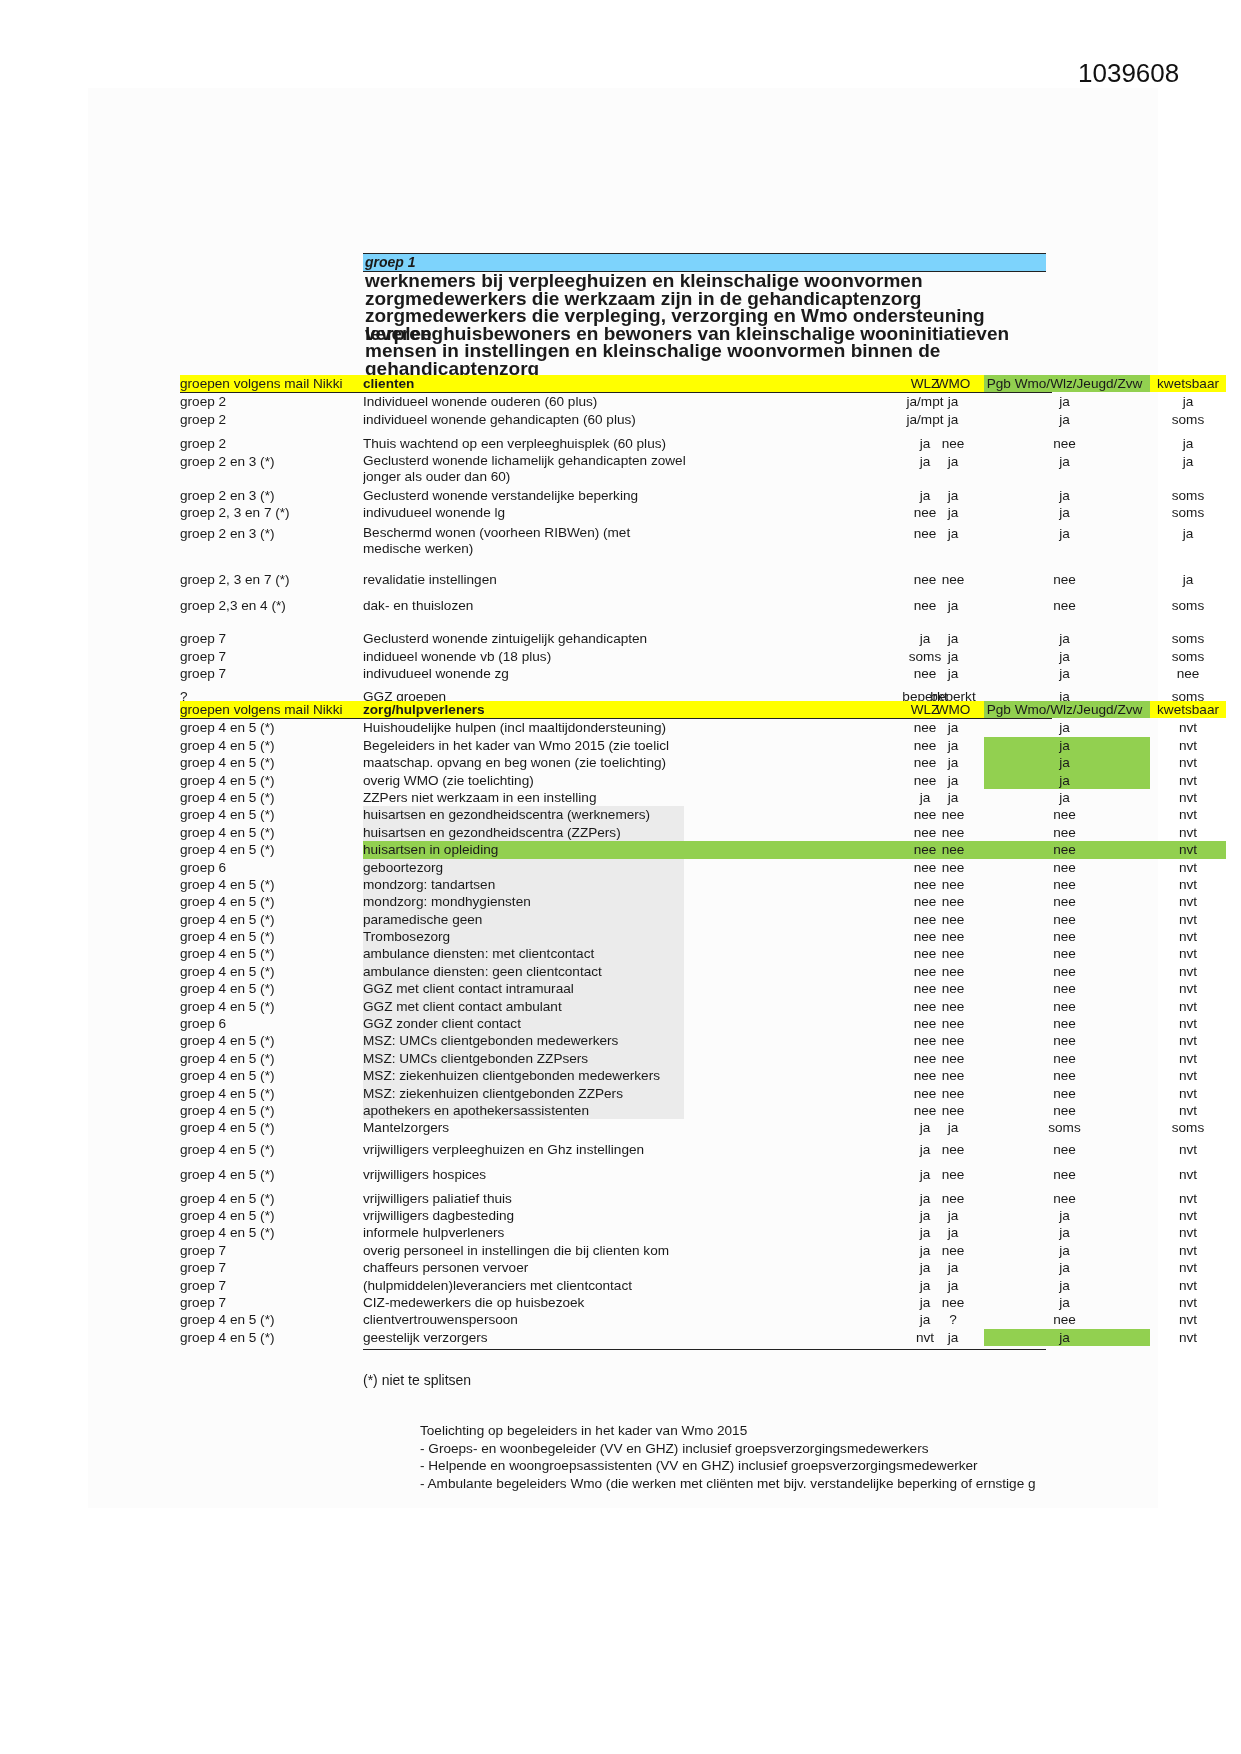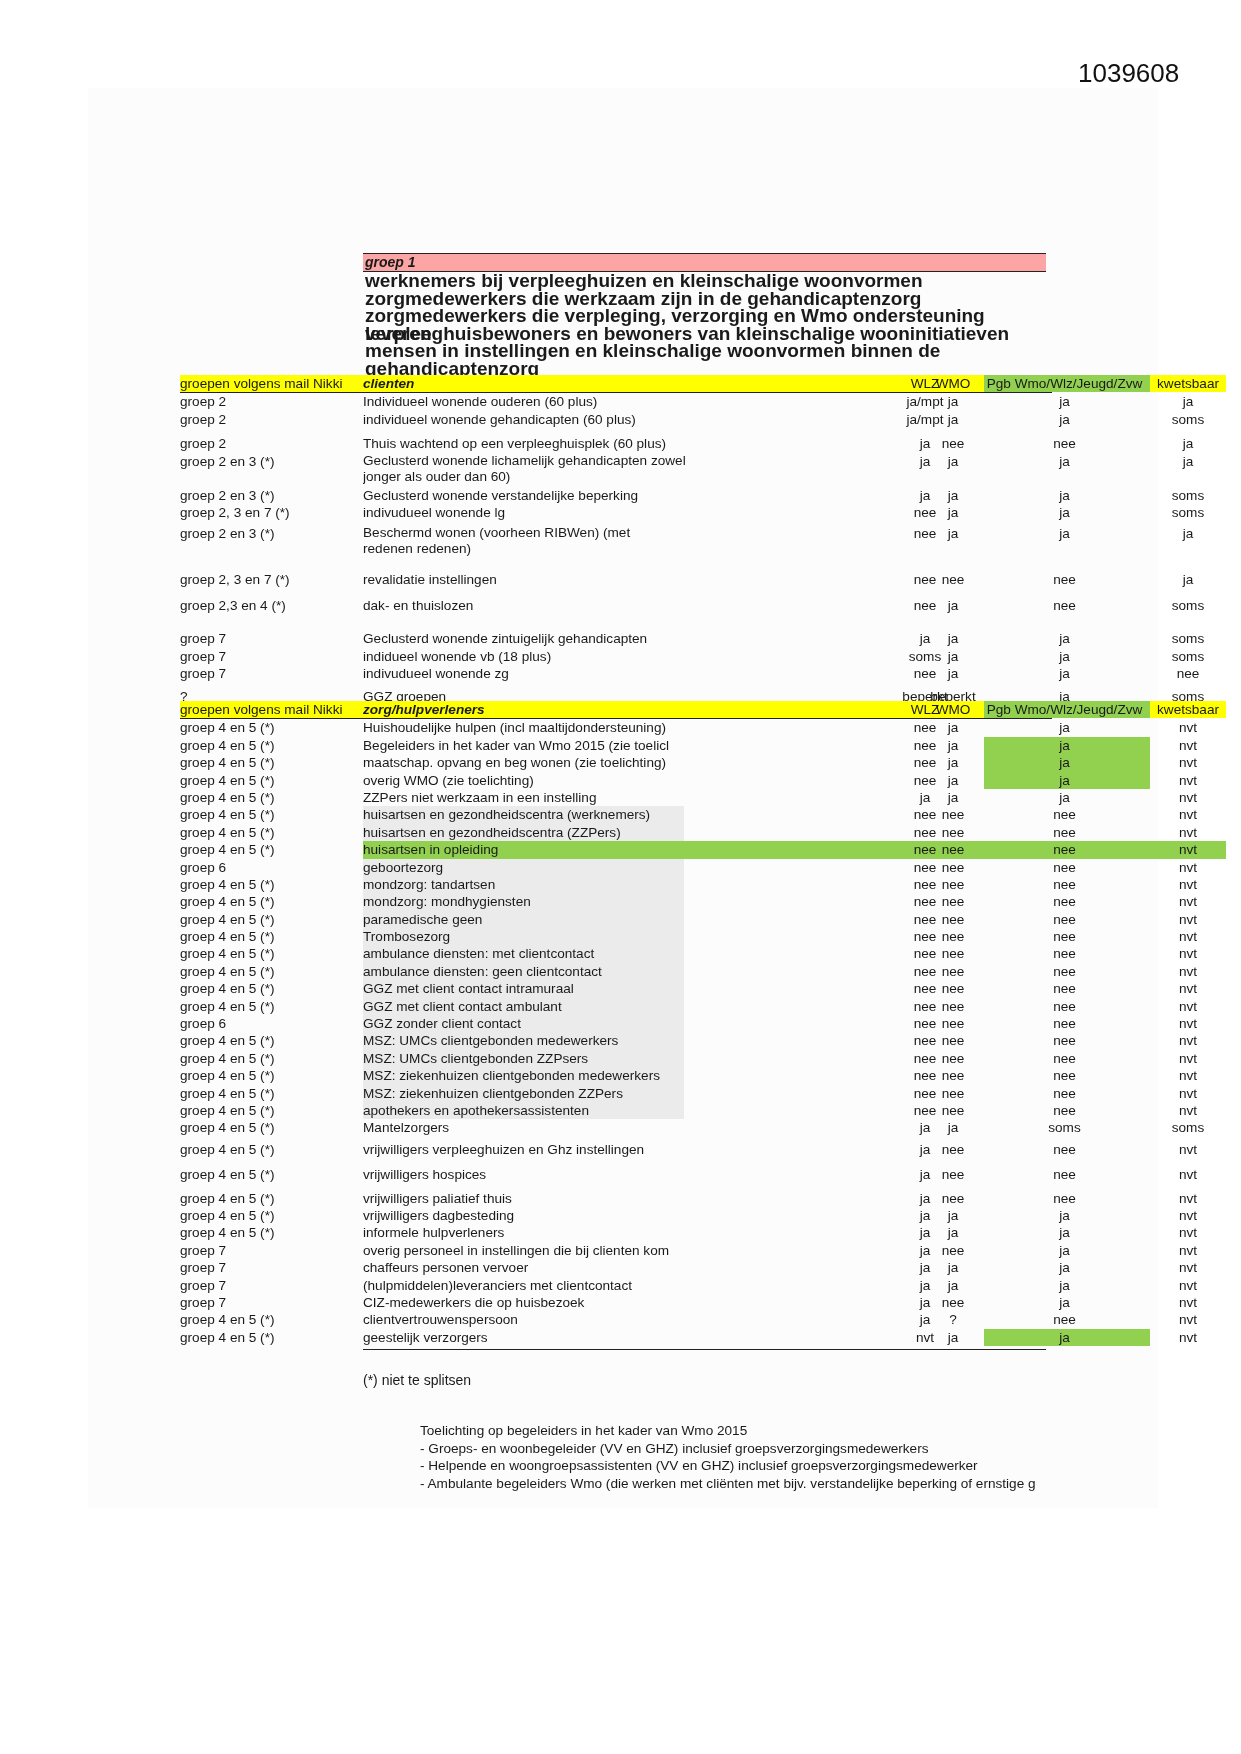--- a/index.html
+++ b/index.html
@@ -28,28 +28,28 @@
   .c-wlz { left: 686px; width: 58px; text-align: center; margin-left: 30px; }
   .c-wmo { left: 744px; width: 58px; text-align: center; }
   .c-pgb { left: 804px; width: 161px; text-align: center; }
   .c-kw { left: 970px; width: 76px; text-align: center; }
   .wrap { white-space: normal; line-height: 16px; }
 
   .yellow { background: #ffff00; }
   .green { background: #92d050; }
   .gray { background: #ebebeb; }
   .hdr { border-bottom: 1.5px solid #222; }
-  .hdr .c-name { font-weight: bold; font-style: italic; }
+  .hdr .c-name { font-weight: bold; }
   .hdr-band { position: absolute; left: 0; top: 0; width: 1046px; height: 17.4px; }
   .hdr-green { position: absolute; left: 804px; width: 166px; top: 0; height: 17.4px; }
 
   .g1 { position: absolute; left: 363px; top: 253px; width: 683px; }
   .g1-title {
     height: 17px; line-height: 17px; font-size: 14px; font-weight: bold; font-style: italic;
-    background: #fca5a5; border-top: 1.5px solid #222; border-bottom: 1.5px solid #222; padding-left: 2px;
+    background: #7dd3fc; border-top: 1.5px solid #222; border-bottom: 1.5px solid #222; padding-left: 2px;
   }
   .g1-line { font-size: 19px; height: 17.6px; line-height: 17.6px; padding-left: 2px; font-weight: bold; }
 
   .rule-bottom { position: absolute; left: 363px; width: 683px; border-top: 1.3px solid #222; }
   .footnote { position: absolute; left: 363px; top: 1372px; font-size: 14px; }
   .toelichting { position: absolute; left: 420px; top: 1422px; font-size: 13.6px; line-height: 17.6px; white-space: nowrap; }
 </style>
 </head>
 <body>
 
@@ -121,21 +121,21 @@
   <div class="row">
     <div class="cell c-group">groep 2, 3 en 7 (*)</div>
     <div class="cell c-name">indivudueel wonende lg</div>
     <div class="cell c-wlz">nee</div>
     <div class="cell c-wmo">ja</div>
     <div class="cell c-pgb">ja</div>
     <div class="cell c-kw">soms</div>
   </div>
   <div class="row tall" style="margin-top:4px;">
     <div class="cell c-group">groep 2 en 3 (*)</div>
-    <div class="cell c-name wrap" style="width:310px;">Beschermd wonen (voorheen RIBWen) (met redenen redenen)</div>
+    <div class="cell c-name wrap" style="width:310px;">Beschermd wonen (voorheen RIBWen) (met medische werken)</div>
     <div class="cell c-wlz">nee</div>
     <div class="cell c-wmo">ja</div>
     <div class="cell c-pgb">ja</div>
     <div class="cell c-kw">ja</div>
   </div>
   <div class="row" style="margin-top:12px;">
     <div class="cell c-group">groep 2, 3 en 7 (*)</div>
     <div class="cell c-name">revalidatie instellingen</div>
     <div class="cell c-wlz">nee</div>
     <div class="cell c-wmo">nee</div>

